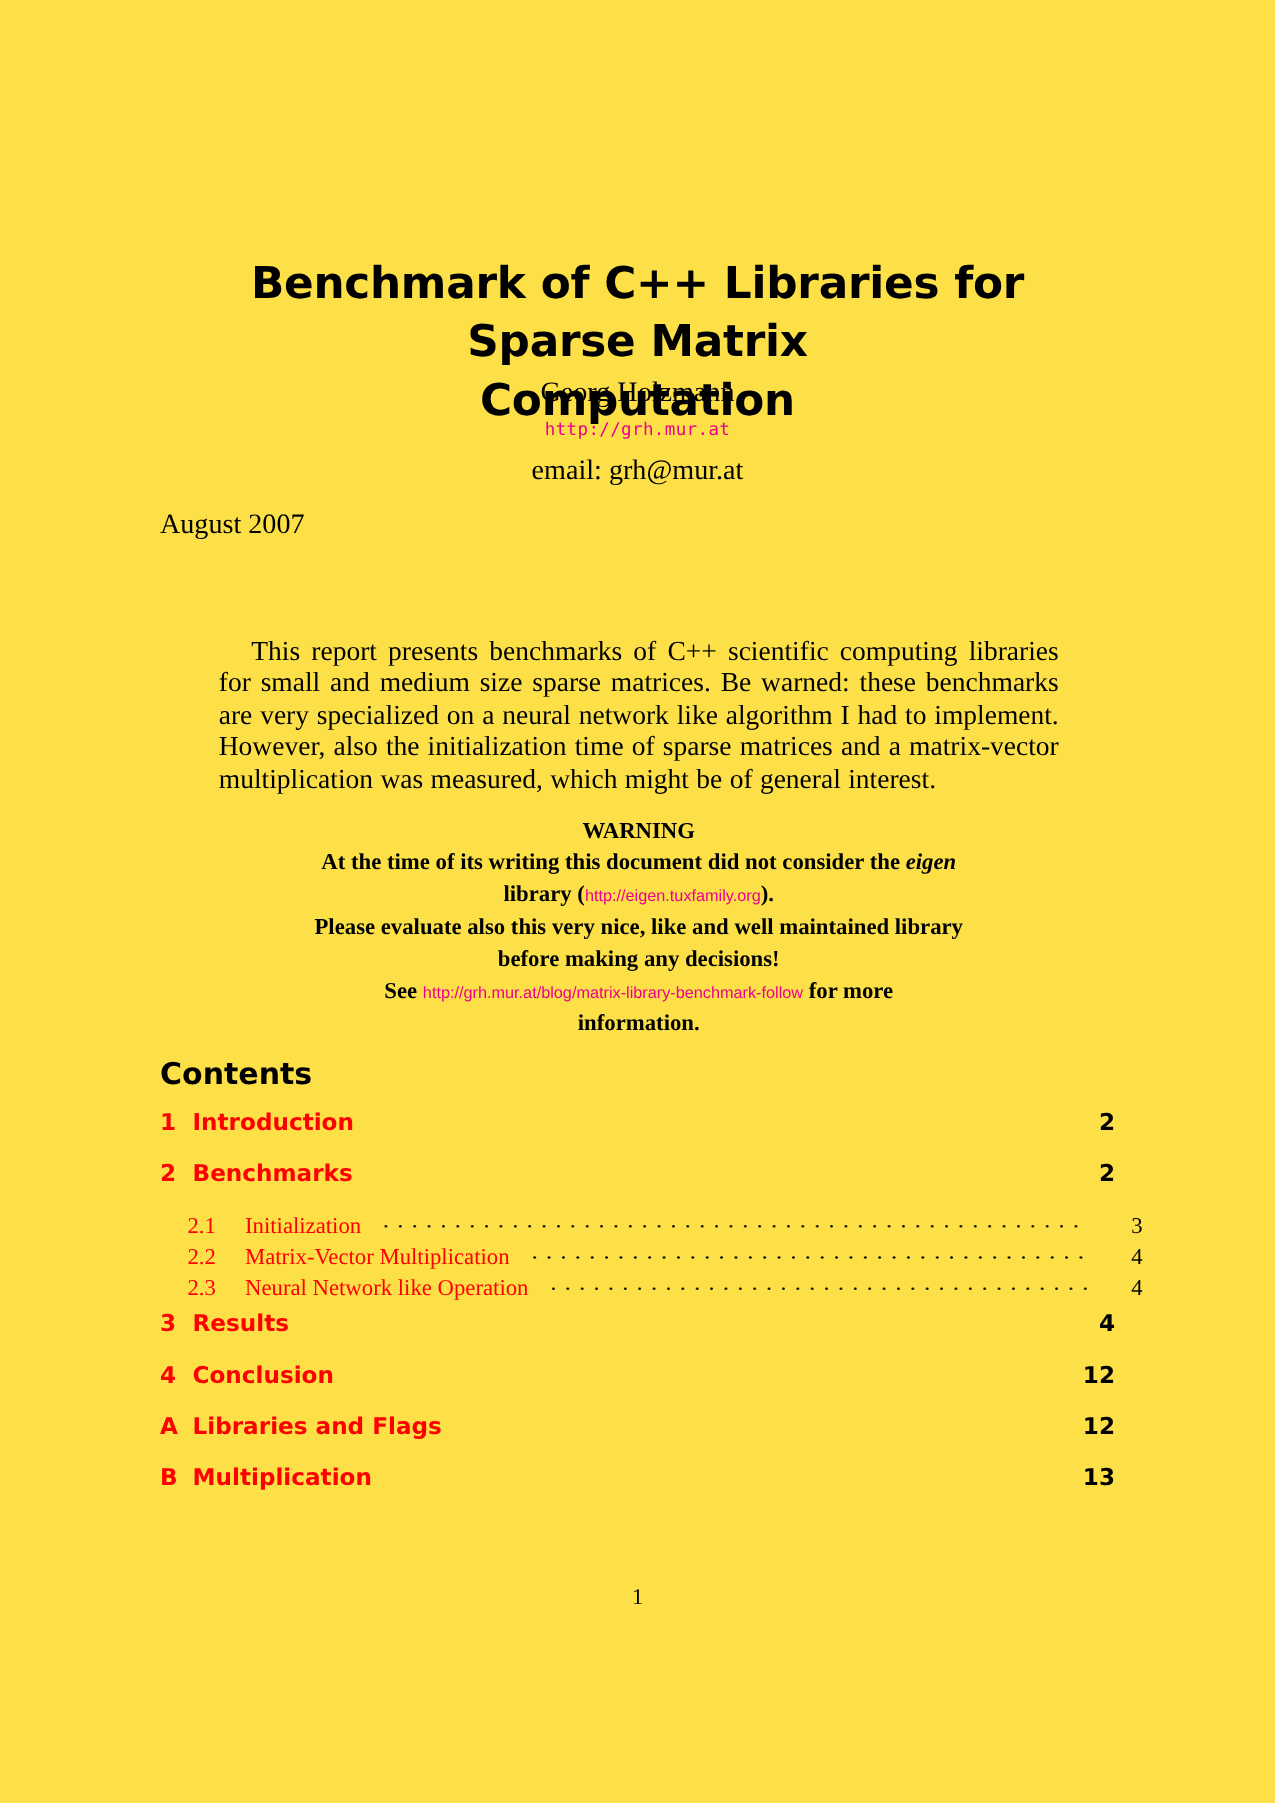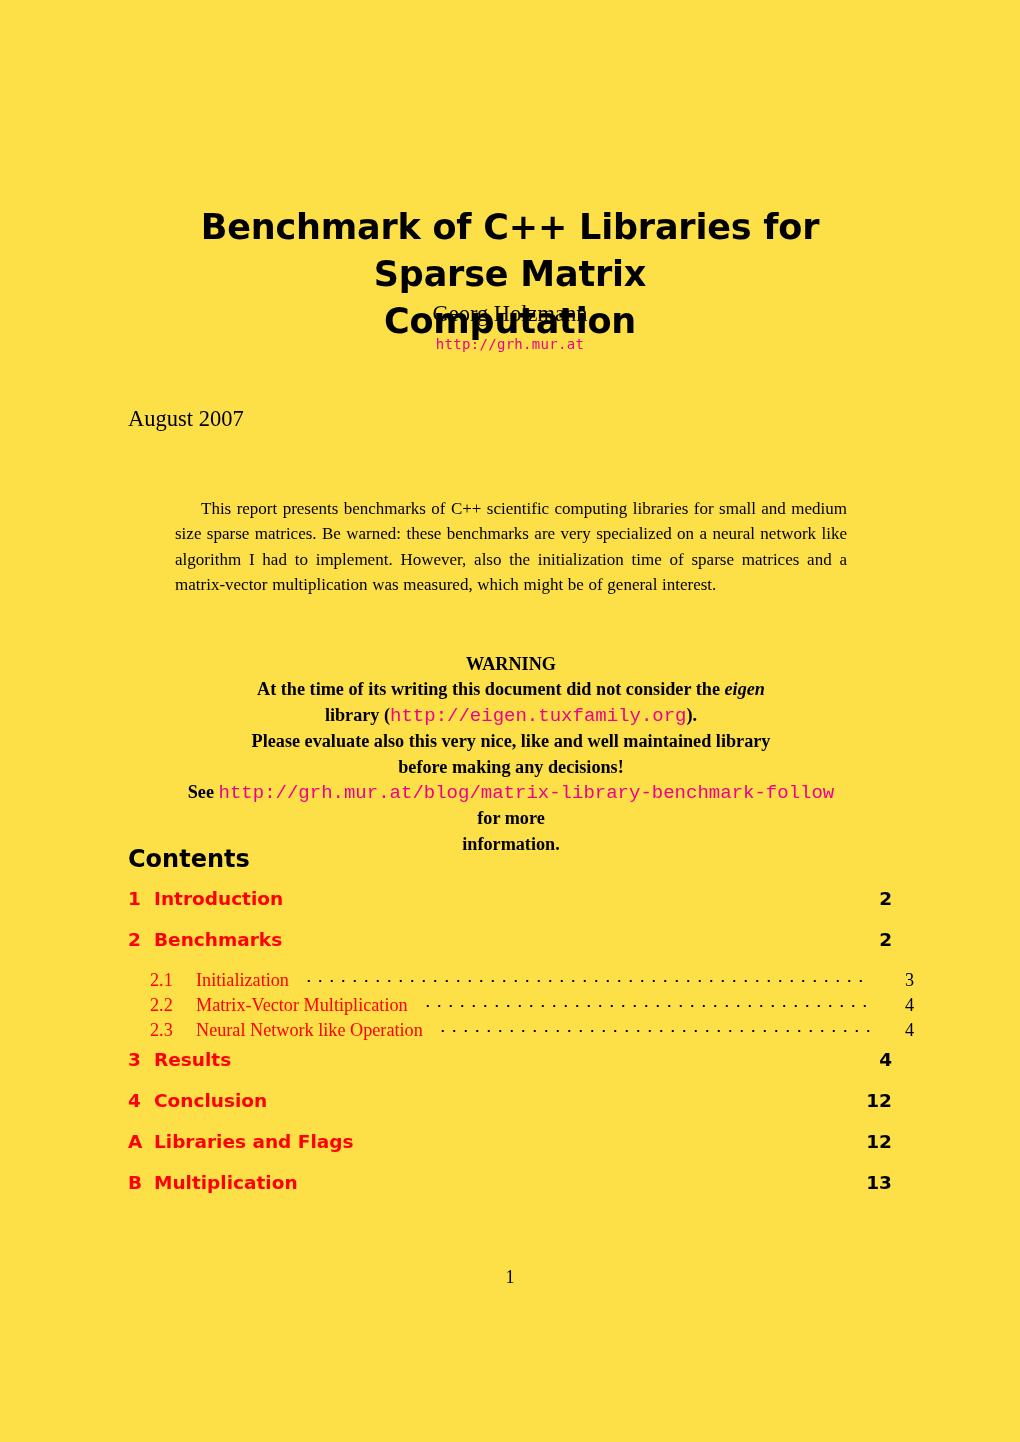--- a/index.html
+++ b/index.html
@@ -62,47 +62,47 @@
     top: 406px;
     width: 764px;
     text-align: left;
     font-size: 22.5px;
   }
 
   
   .abstract {
     position: absolute;
     left: 175px;
-    top: 496px;
+    top: 508px;
     width: 672px;
-    font-size: 17px;
+    font-size: 22px;
     line-height: 25.4px;
     text-align: justify;
     text-align-last: left;
     text-indent: 26px;
     word-spacing: 0.4px;
   }
 
   
   .warning {
     position: absolute;
     left: 175px;
     top: 652px;
     width: 672px;
     text-align: center;
     font-weight: bold;
     font-size: 18.2px;
     line-height: 25.4px;
   }
   .warning .wline { display: block; }
   .warning .mono-url {
-    font-family: Liberation Mono, monospace;
+    font-family: Liberation Sans, sans-serif;
     color: #ec008c;
     font-weight: normal;
-    font-size: 19px;
+    font-size: 13px;
     letter-spacing: 0px;
   }
   .warning em { font-style: italic; }
 
   
   .contents-heading {
     position: absolute;
     left: 128px;
     top: 845px;
     font-family: "DejaVu Sans", "Liberation Sans", sans-serif;
@@ -201,20 +201,21 @@
 <div id="page">
 
   <h1 class="doc-title">
     <span class="line1">Benchmark of C++ Libraries for Sparse Matrix</span>
     <span class="line2">Computation</span>
   </h1>
 
   <div class="author-block">
     <span class="author-name">Georg Holzmann</span>
     <span class="author-url">http://grh.mur.at</span>
+    <span class="author-email">email: grh@mur.at</span>
   </div>
 
   <div class="doc-date">August 2007</div>
 
   <div class="abstract">This report presents benchmarks of C++ scientific computing libraries for small and medium size sparse matrices. Be warned: these benchmarks are very specialized on a neural network like algorithm I had to implement. However, also the initialization time of sparse matrices and a matrix-vector multiplication was measured, which might be of general interest.</div>
 
   <div class="warning">
     <span class="wline">WARNING</span>
     <span class="wline"><span>At the time of its writing this document did not consider the </span><em>eigen</em></span>
     <span class="wline"><span>library (</span><span class="mono-url">http://eigen.tuxfamily.org</span><span>).</span></span>

